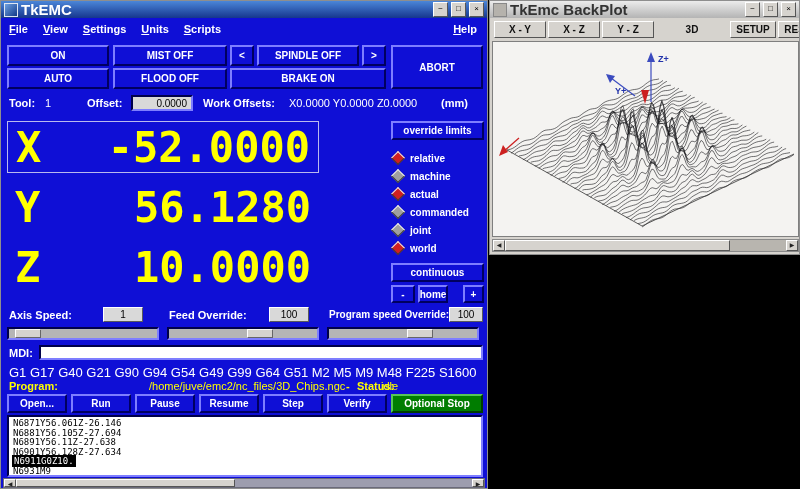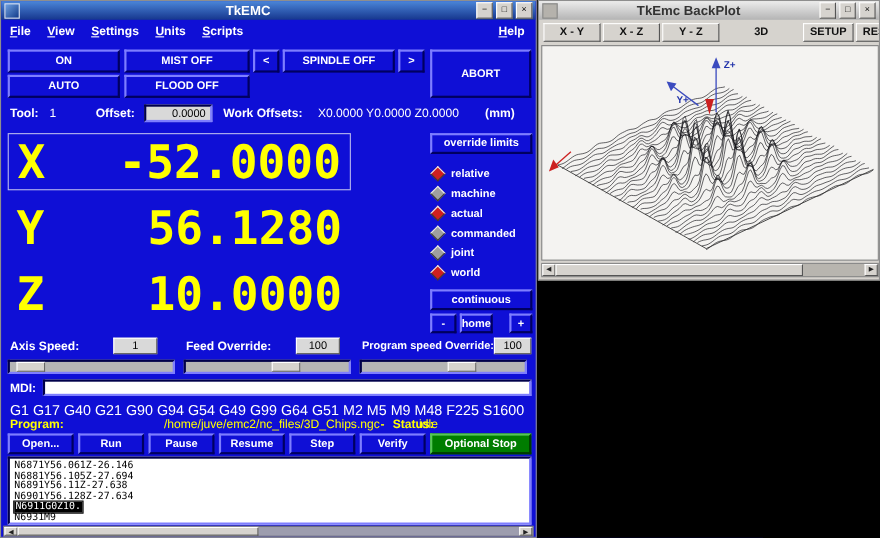--- a/index.html
+++ b/index.html
@@ -5,21 +5,21 @@
   html,body{margin:0;padding:0;}
   body{width:800px;height:489px;background:#000;position:relative;overflow:hidden;
        font-family:"Liberation Sans",sans-serif;}
   .win{position:absolute;box-sizing:border-box;border:1px solid #8e8e8e;overflow:hidden;}
   .main-win{left:0;top:0;width:488px;height:489px;background:#0f0fd6;}
   .bp-win{left:489px;top:0;width:311px;height:255px;background:#d6d3ce;}
 
   .titlebar{height:17px;display:flex;align-items:center;padding:0 3px;gap:3px;}
   .titlebar.active{background:linear-gradient(180deg,#4b86d8,#16368e);}
   .titlebar.inactive{background:linear-gradient(180deg,#ececec,#b4b4b4);}
-  .tb-title{flex:1;text-align:center;font-size:12px;font-weight:bold;color:#fff;}
+  .tb-title{flex:1;text-align:left;font-size:15px;font-weight:bold;color:#fff;}
   .titlebar.inactive .tb-title{color:#333;}
   .win-icon{width:12px;height:12px;background:linear-gradient(135deg,#6ea0e0,#123a8a);
             border:1px solid #dfe6f2;flex:none;}
   .bp-icon{width:12px;height:12px;background:#b5b2ac;border:1px solid #888;flex:none;}
   .tb-btn{width:13px;height:13px;background:#d6d3ce;border:1px solid;
           border-color:#fff #555 #555 #fff;font-size:8px;line-height:11px;
           text-align:center;color:#000;flex:none;}
 
   .menubar{height:21px;display:flex;align-items:center;padding:0 8px;color:#fff;}
   .mi{font-size:11px;font-weight:bold;margin-right:15px;}
@@ -113,20 +113,21 @@
   </div>
 
   <div class="btn-blue" style="left:6px;top:44px;width:102px;height:21px;">ON</div>
   <div class="btn-blue" style="left:112px;top:44px;width:114px;height:21px;">MIST OFF</div>
   <div class="btn-blue" style="left:229px;top:44px;width:24px;height:21px;">&lt;</div>
   <div class="btn-blue" style="left:256px;top:44px;width:102px;height:21px;">SPINDLE OFF</div>
   <div class="btn-blue" style="left:361px;top:44px;width:24px;height:21px;">&gt;</div>
   <div class="btn-blue" style="left:390px;top:44px;width:92px;height:44px;">ABORT</div>
   <div class="btn-blue" style="left:112px;top:67px;width:114px;height:21px;">FLOOD OFF</div>
   <div class="btn-blue" style="left:6px;top:67px;width:102px;height:21px;">AUTO</div>
+  <div class="btn-blue" style="left:229px;top:67px;width:156px;height:21px;">BRAKE ON</div>
 
   <span class="wlabel" style="left:8px;top:96px;">Tool:</span>
   <span class="wlabel" style="left:44px;top:96px;font-weight:normal;">1</span>
   <span class="wlabel" style="left:86px;top:96px;">Offset:</span>
   <div class="sunken-gray" style="position:absolute;left:130px;top:94px;width:62px;height:16px;font-size:10px;display:flex;align-items:center;justify-content:flex-end;padding-right:4px;">0.0000</div>
   <span class="wlabel" style="left:202px;top:96px;">Work Offsets:</span>
   <span class="wlabel" style="left:288px;top:96px;font-weight:normal;">X0.0000 Y0.0000 Z0.0000</span>
   <span class="wlabel" style="left:440px;top:96px;">(mm)</span>
 
   <div class="dro-row sel" style="top:120px;">

